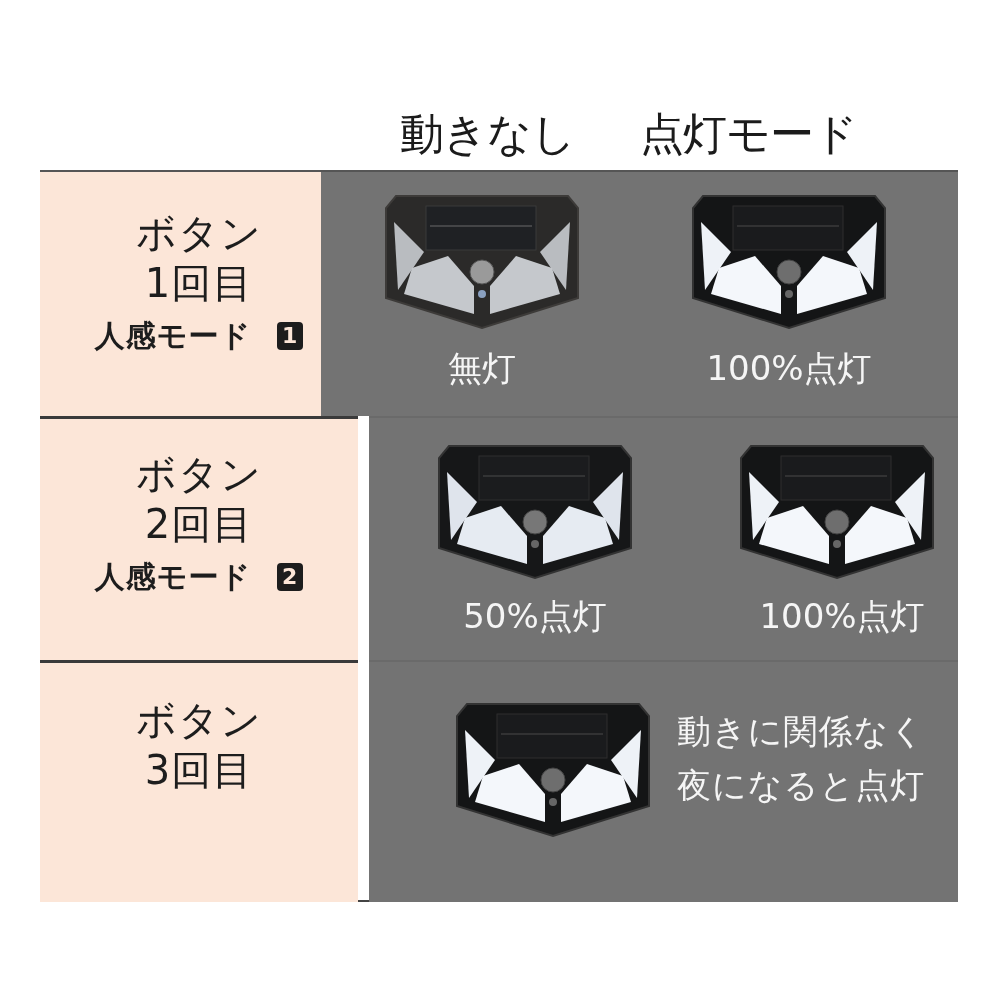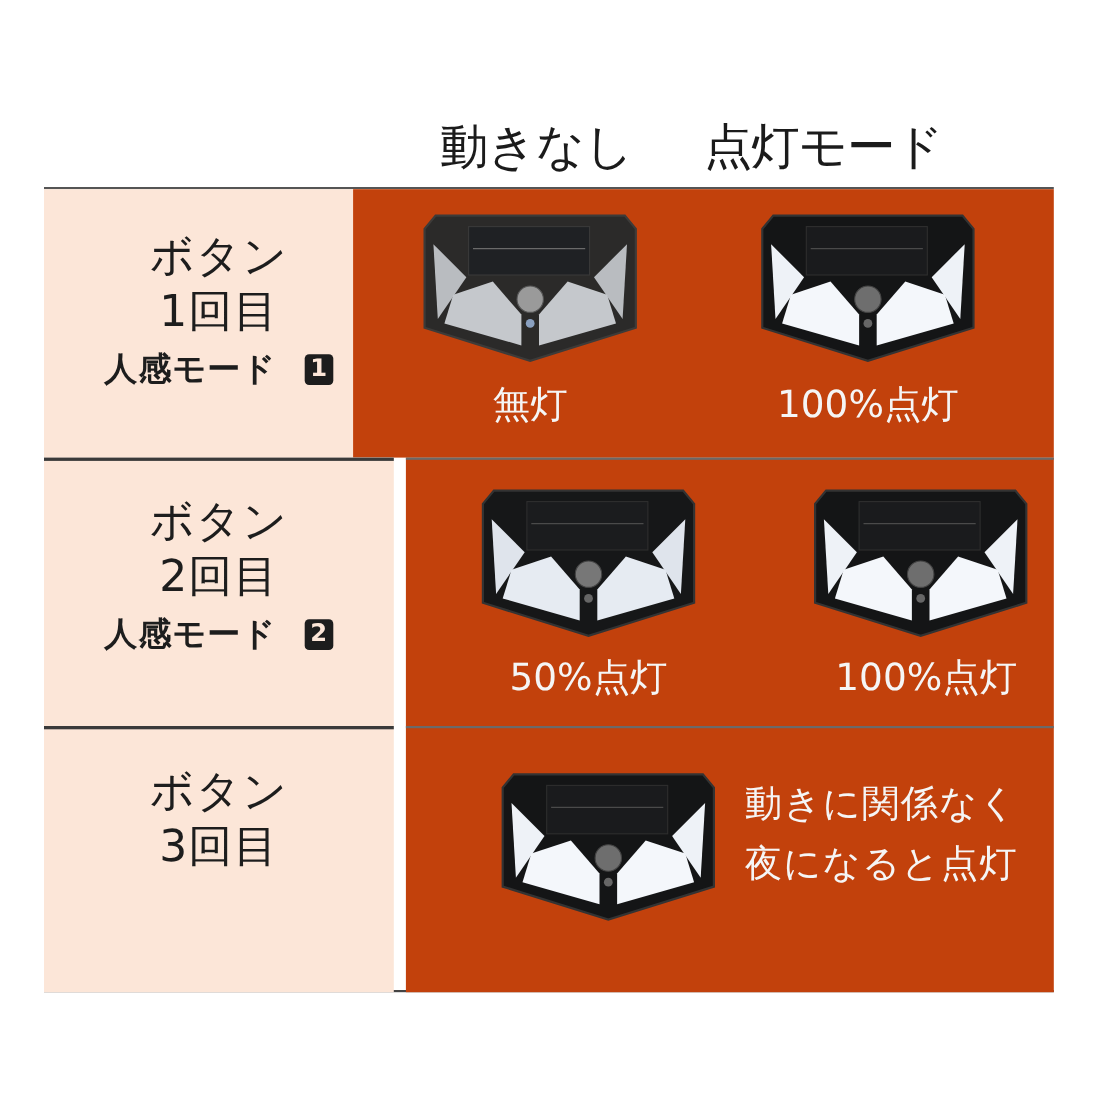--- a/index.html
+++ b/index.html
@@ -11,21 +11,21 @@
   .col-header.h2 { left: 640px; }
   .table { position: absolute; left: 40px; top: 170px; width: 918px; height: 732px;
            border-top: 2px solid #555; border-bottom: 2px solid #444; box-sizing: border-box; }
   .row { position: absolute; left: 0; width: 918px; }
   .row.r1 { top: 0; height: 244px; }
   .row.r2 { top: 244px; height: 244px; }
   .row.r3 { top: 488px; height: 242px; }
   .label-cell { position: absolute; left: 0; top: 0; width: 318px; height: 100%;
                 background: #fce6d8; text-align: center; color: #1d1d1d; }
   .dark-cell { position: absolute; left: 281px; top: 0; right: 0; height: 100%;
-               background: #c2410c; }
+               background: #737373; }
   .r2 .label-cell, .r3 .label-cell { border-top: 3px solid #3a3a3a; box-sizing: border-box; }
   .r2 .dark-cell, .r3 .dark-cell { border-top: 2px solid #6a6a6a; box-sizing: border-box; margin-left: 48px; }
   .btn-title { font-size: 40px; line-height: 50px; margin-top: 36px; letter-spacing: 1px; }
   .btn-count { font-size: 40px; line-height: 50px; letter-spacing: 1px; }
   .mode { font-size: 30px; font-weight: bold; line-height: 40px; margin-top: 8px; letter-spacing: 1px;
           display: inline-flex; align-items: center; gap: 26px; }
   .num-badge { display: inline-block; width: 26px; height: 28px; background: #1d1d1d; color: #fce6d8;
                border-radius: 4px; font-size: 22px; line-height: 28px; text-align: center; font-weight: bold; }
   .light-wrap { position: absolute; width: 200px; height: 140px; }
   .state-label { position: absolute; color: #f5f5f5; font-size: 34px; line-height: 44px;

